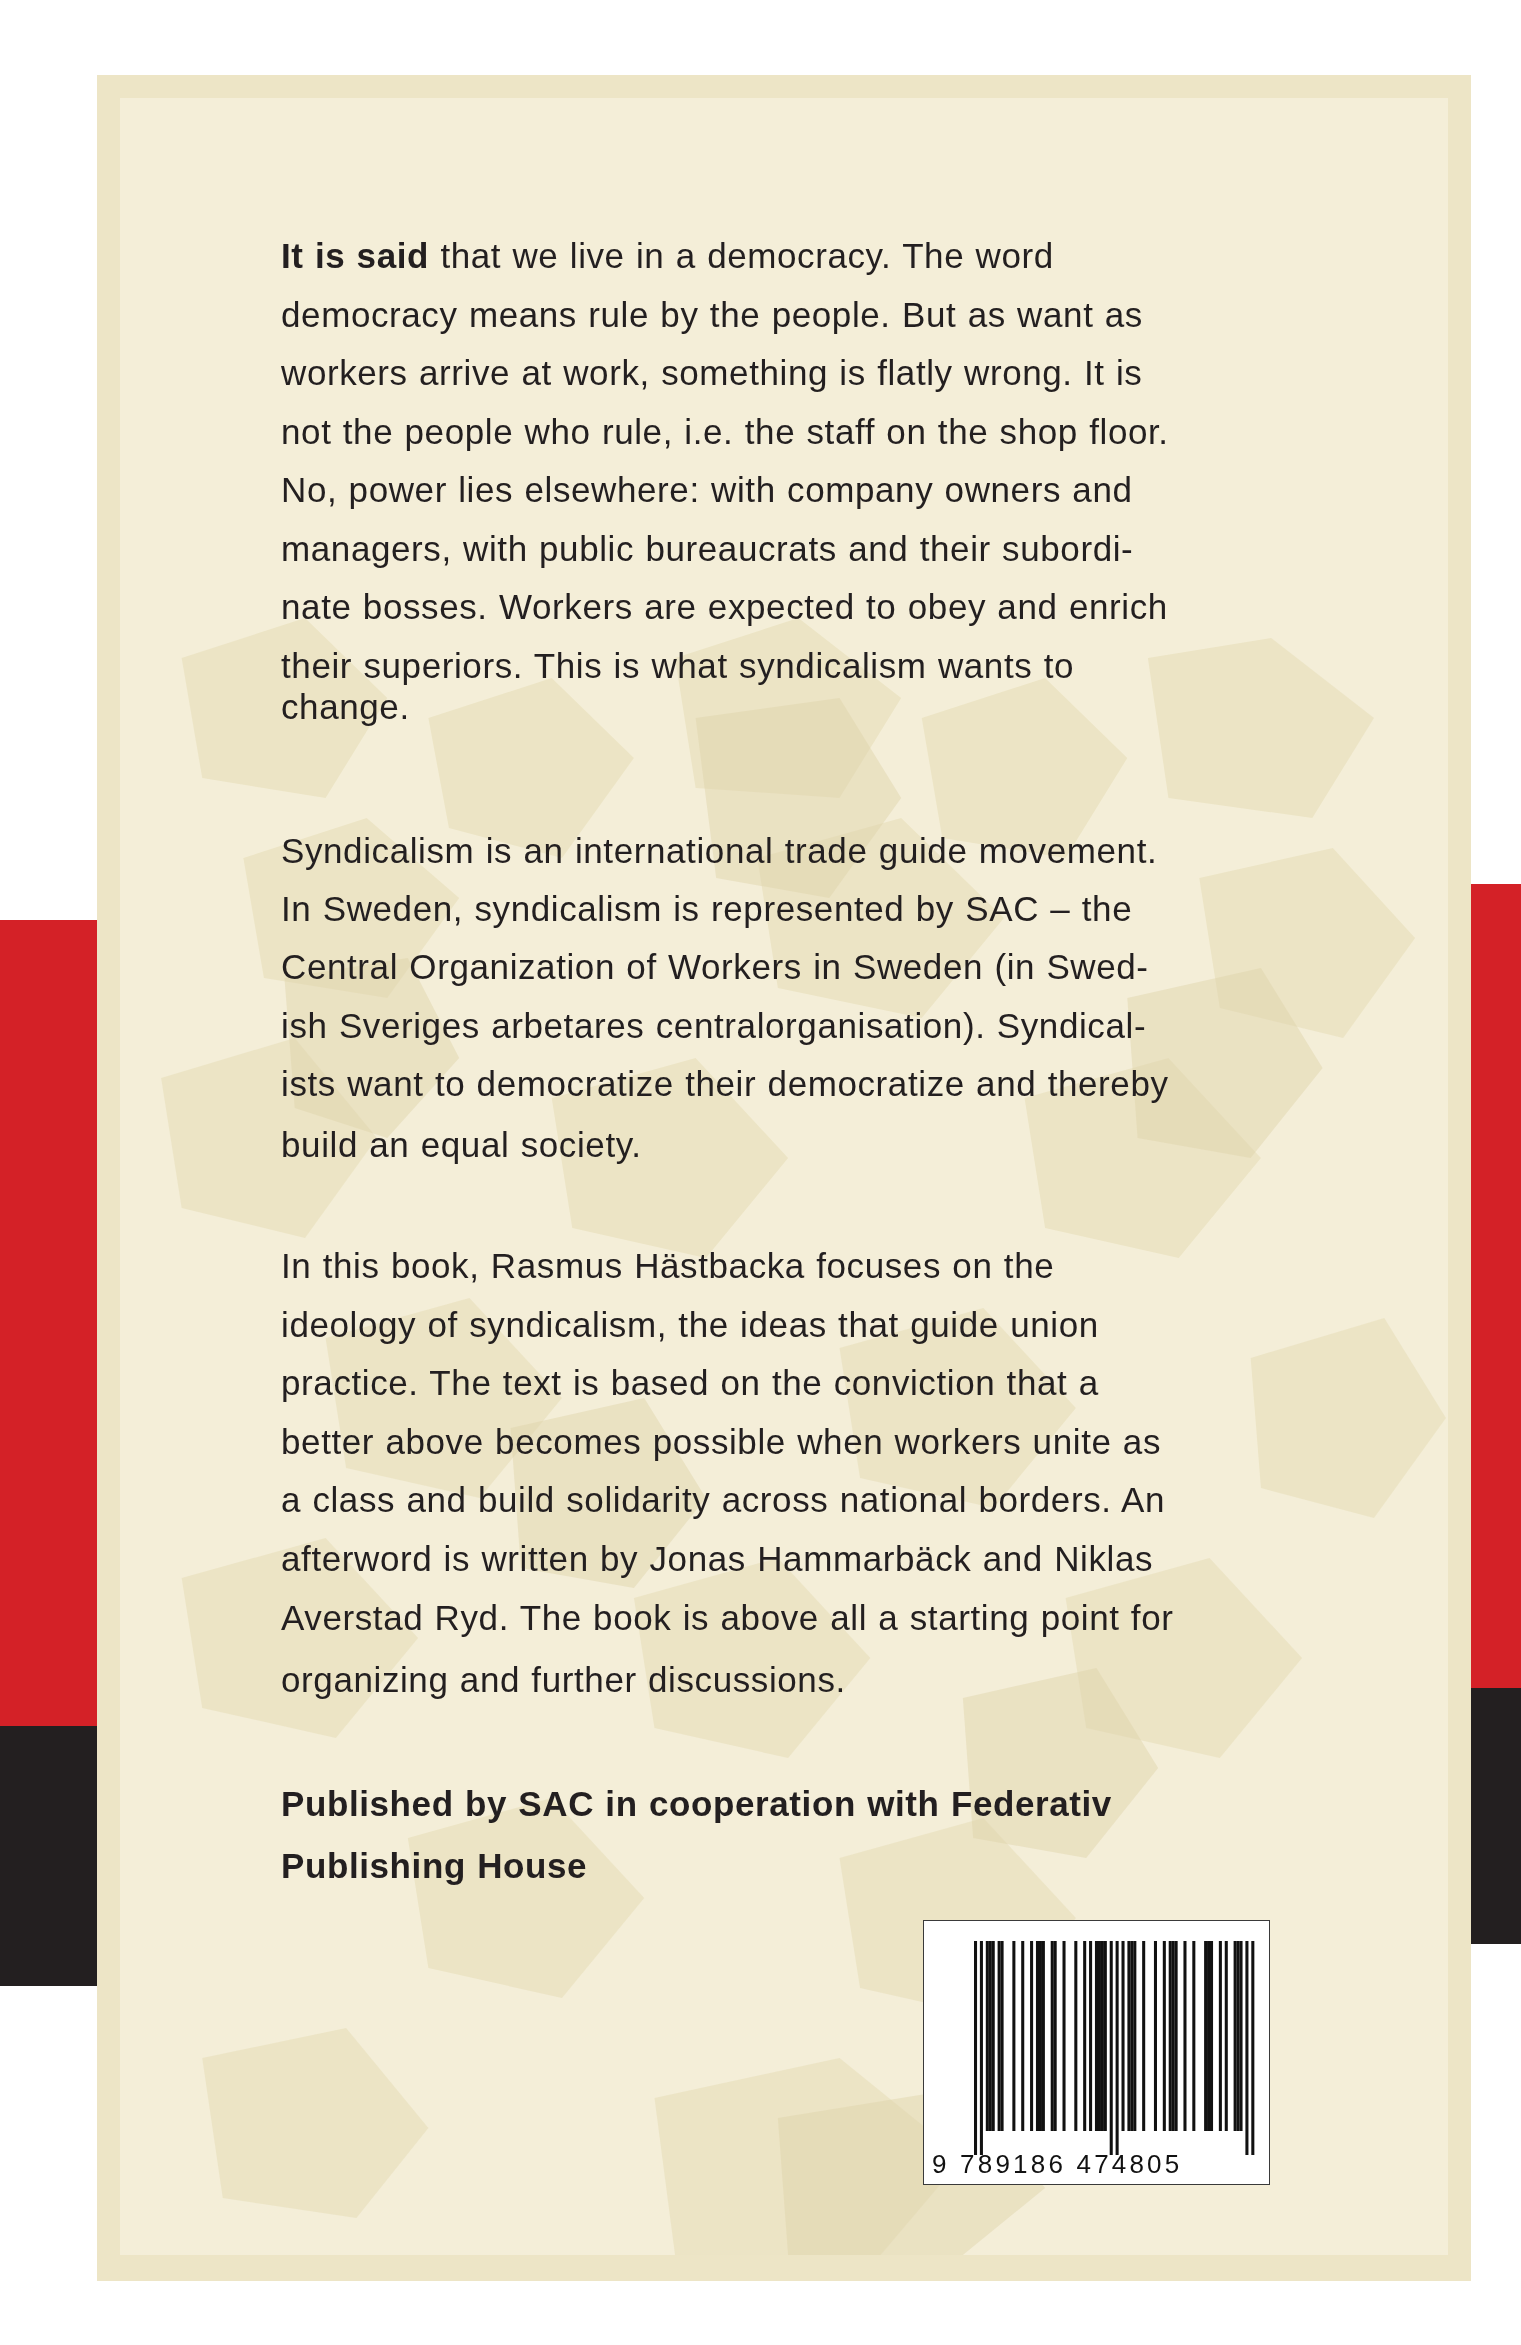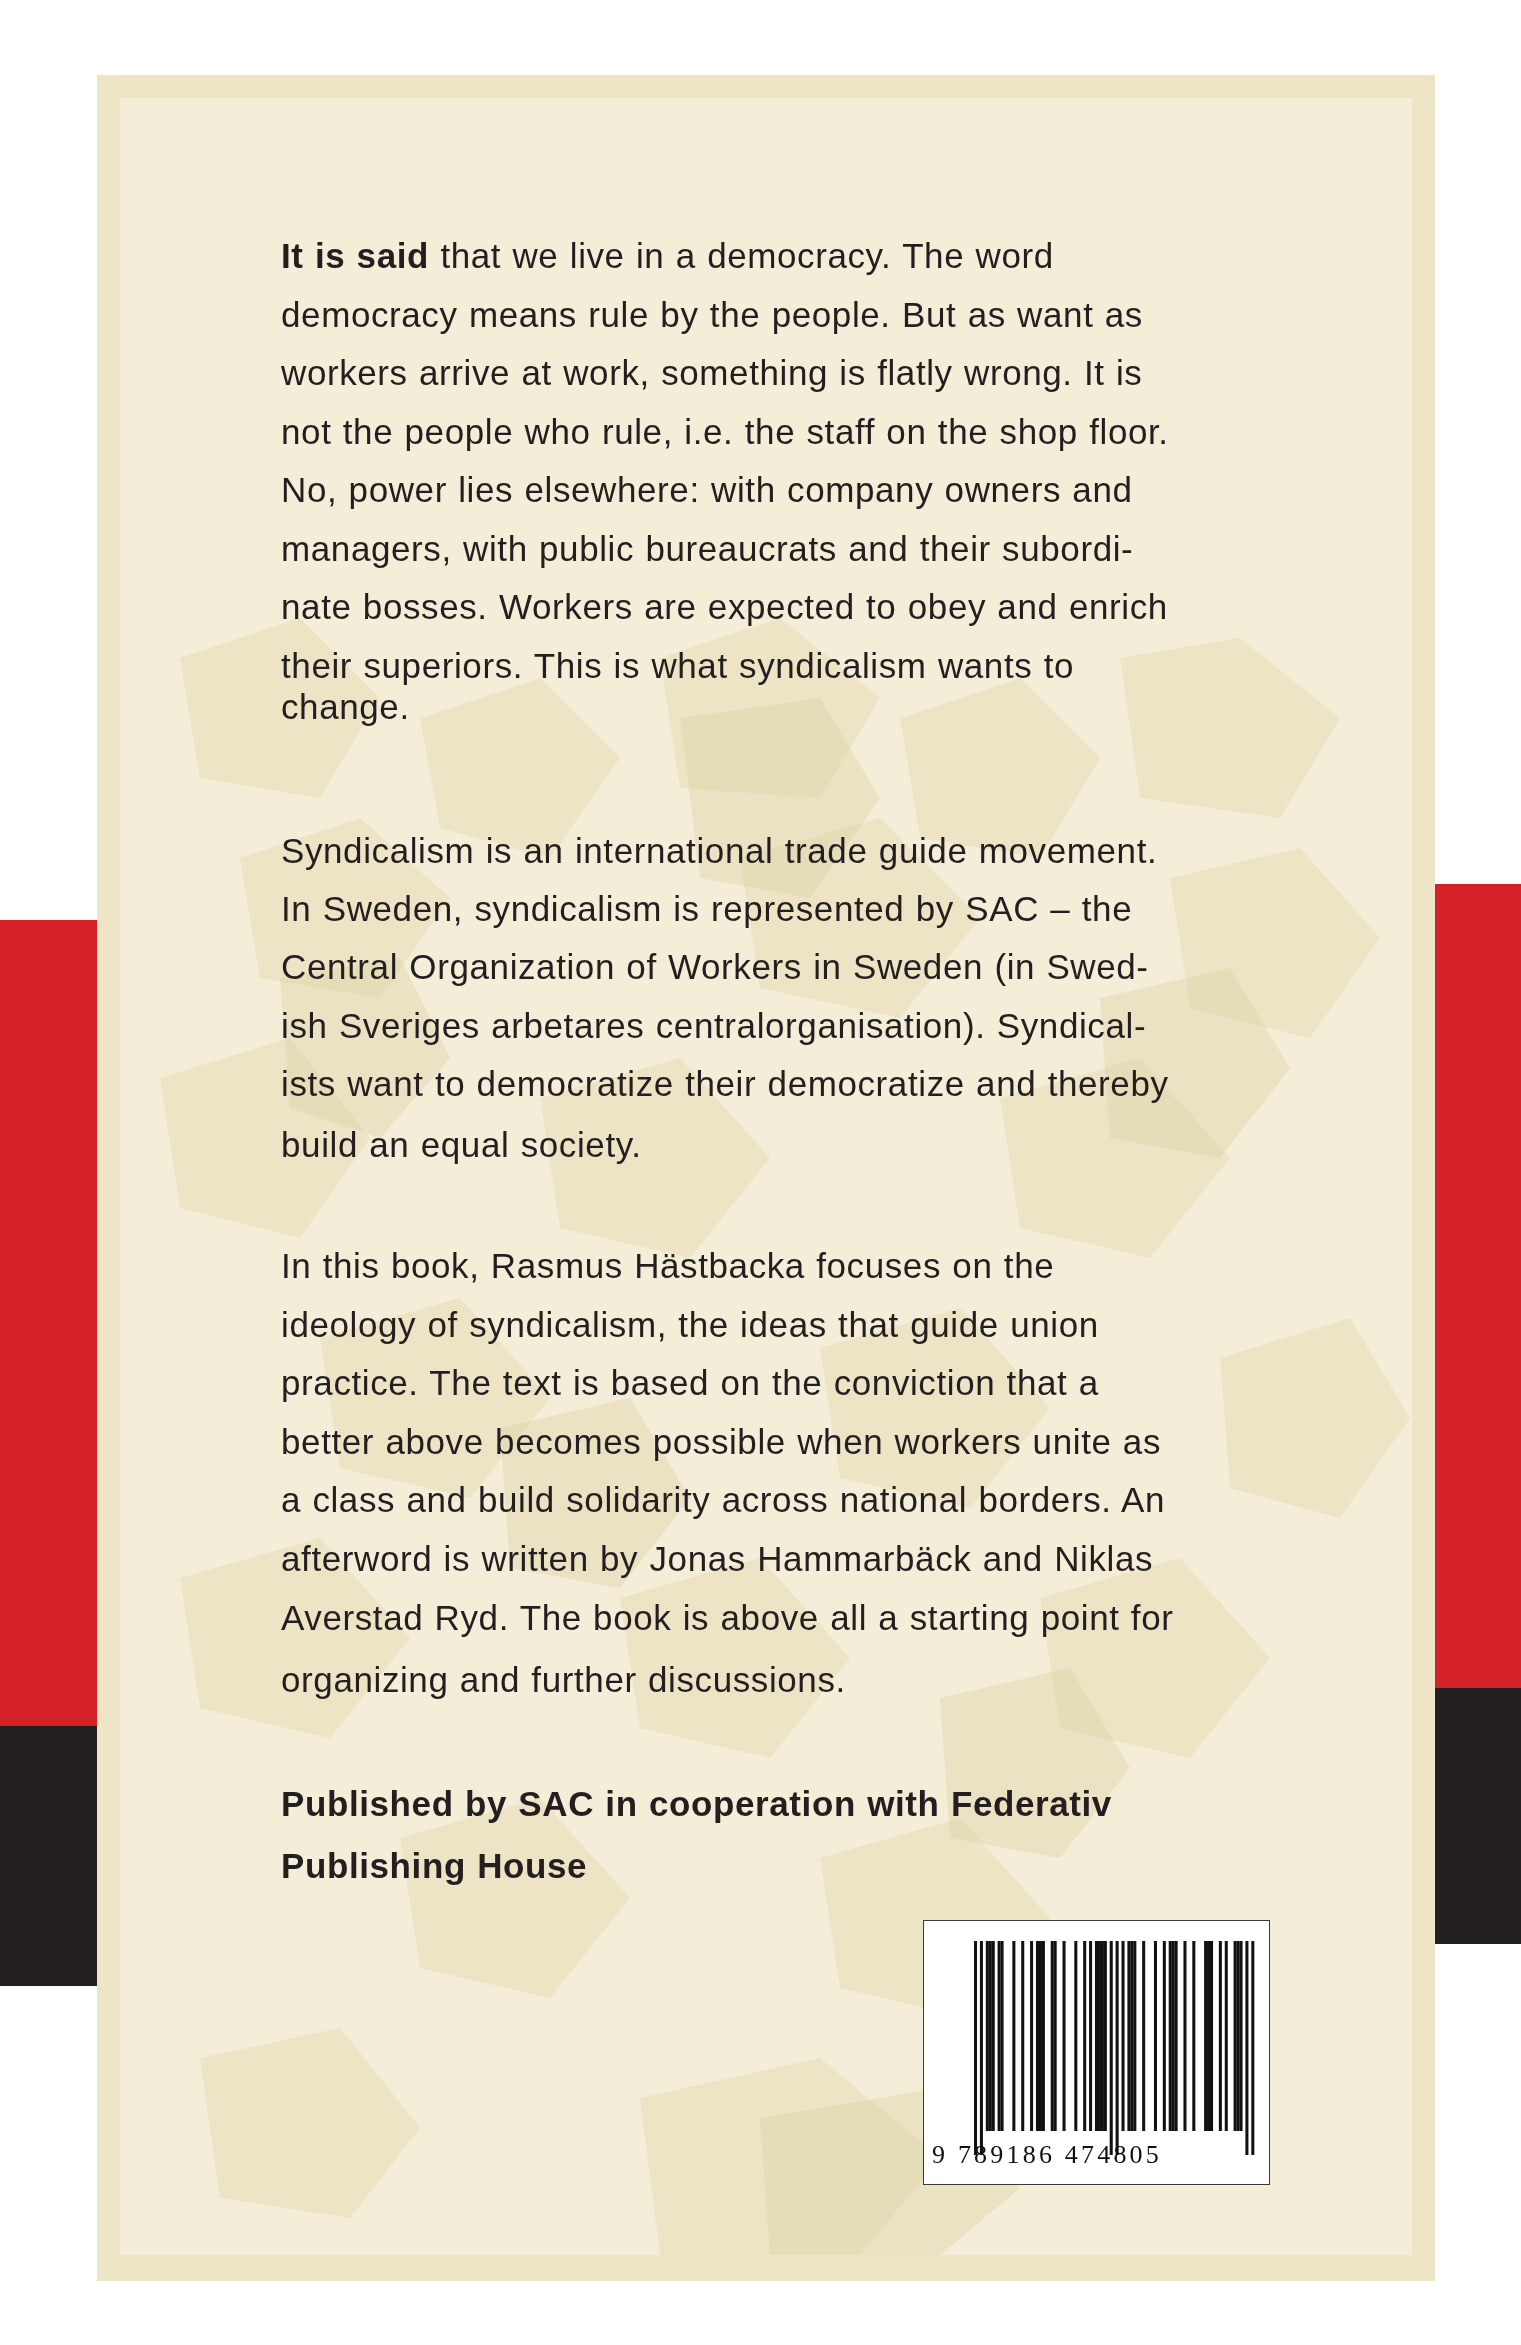--- a/index.html
+++ b/index.html
@@ -10,20 +10,21 @@
   }
   .band { position: absolute; }
   .band-red-left { left: 0; top: 920px; width: 110px; height: 808px; background: #d42127; }
   .band-black-left { left: 0; top: 1726px; width: 110px; height: 260px; background: #231f20; }
   .band-red-right { right: 0; top: 884px; width: 110px; height: 806px; background: #d42127; }
   .band-black-right { right: 0; top: 1688px; width: 110px; height: 256px; background: #231f20; }
 
   .panel {
     position: absolute; left: 97px; top: 75px; width: 1338px; height: 2206px;
     background: #ede5c6;
+    padding-left: 36px;
   }
   .inner {
     position: absolute; left: 23px; top: 23px; right: 23px; bottom: 26px;
     background: #f4eed8;
     overflow: hidden;
   }
   .texture { position: absolute; left: 0; top: 0; width: 100%; height: 100%; }
 
   .text-block {
     position: absolute; left: 161px; top: 0; width: 1150px;
@@ -35,22 +36,22 @@
   .line { position: absolute; left: 0; white-space: nowrap; line-height: 42px; }
   .b { font-weight: bold; }
   .i { }
 
   .barcode {
     position: absolute; left: 803px; top: 1822px; width: 347px; height: 265px;
     background: #ffffff; border: 1.5px solid #3a3a3a; box-sizing: border-box;
   }
   .barcode svg { position: absolute; left: 0; top: 0; }
   .barcode-digits {
-    position: absolute; left: 8px; bottom: 14px; width: 335px;
-    font-family: Liberation Serif, serif;
+    position: absolute; left: 8px; bottom: 4px; width: 335px;
+    font-family: Liberation Sans, sans-serif;
     font-size: 26px; color: #111; letter-spacing: 3.2px; white-space: pre;
   }
 </style>
 </head>
 <body>
 
 <div class="band band-red-left"></div>
 <div class="band band-black-left"></div>
 <div class="band band-red-right"></div>
 <div class="band band-black-right"></div>

